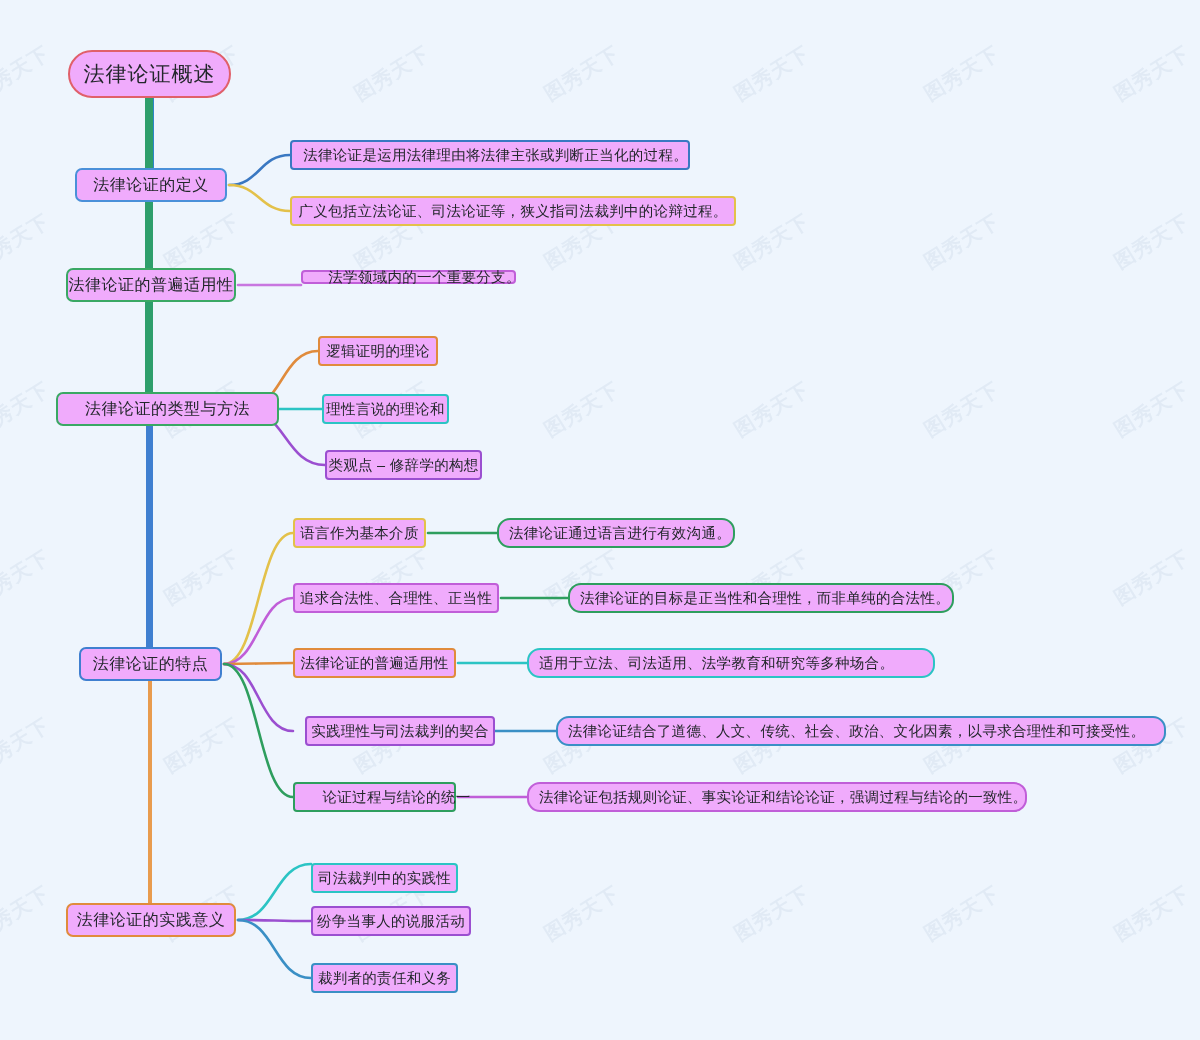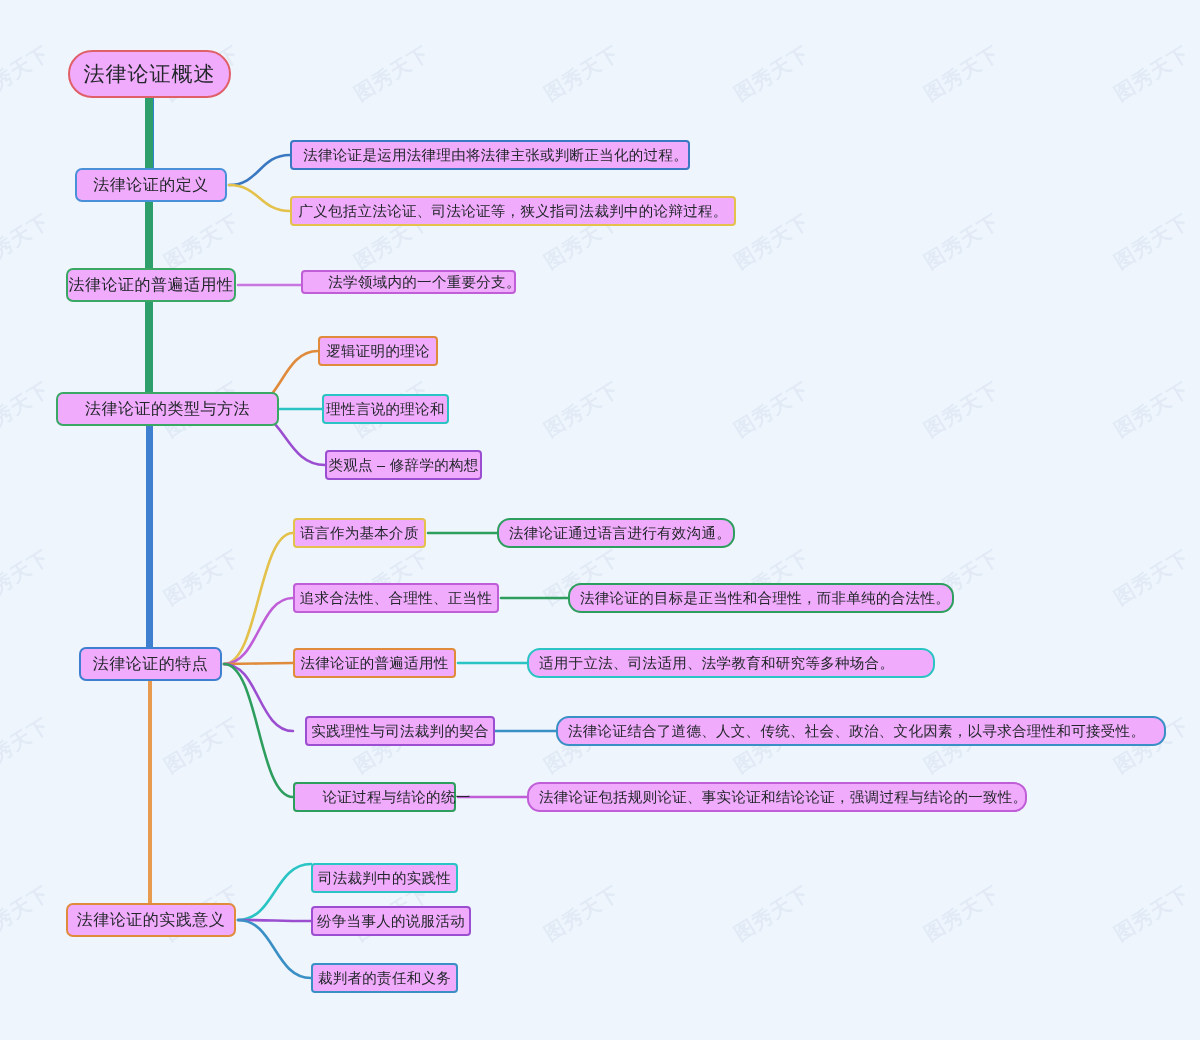--- a/index.html
+++ b/index.html
@@ -157,21 +157,21 @@
       </div>
       <div class="node sub" style="left: 290px; top: 140px; width: 400px; height: 30px; border-color: rgb(58, 120, 194); justify-content: flex-end;">
         <span>法律论证是运用法律理由将法律主张或判断正当化的过程。</span>
       </div>
       <div class="node sub" style="left: 290px; top: 196px; width: 446px; height: 30px; border-color: rgb(227, 193, 74);">
         <span>广义包括立法论证、司法论证等，狭义指司法裁判中的论辩过程。</span>
       </div>
       <div class="node branch" style="left: 75px; top: 168px; width: 152px; height: 34px; border-color: rgb(74, 144, 217);">
         <span>法律论证的定义</span>
       </div>
-      <div class="node sub" style="left: 301px; top: 270px; width: 215px; height: 24px; border-color: rgb(192, 94, 216); padding-left: 32px;">
+      <div class="node sub" style="left: 301px; top: 270px; width: 215px; height: 14px; border-color: rgb(192, 94, 216); padding-left: 32px;">
         <span>法学领域内的一个重要分支。</span>
       </div>
       <div class="node branch" style="left: 66px; top: 268px; width: 170px; height: 34px; border-color: rgb(58, 168, 100);">
         <span>法律论证的普遍适用性</span>
       </div>
       <div class="node sub" style="left: 318px; top: 336px; width: 120px; height: 30px; border-color: rgb(224, 139, 60);">
         <span>逻辑证明的理论</span>
       </div>
       <div class="node sub" style="left: 322px; top: 394px; width: 127px; height: 30px; border-color: rgb(43, 196, 196);">
         <span>理性言说的理论和</span>

